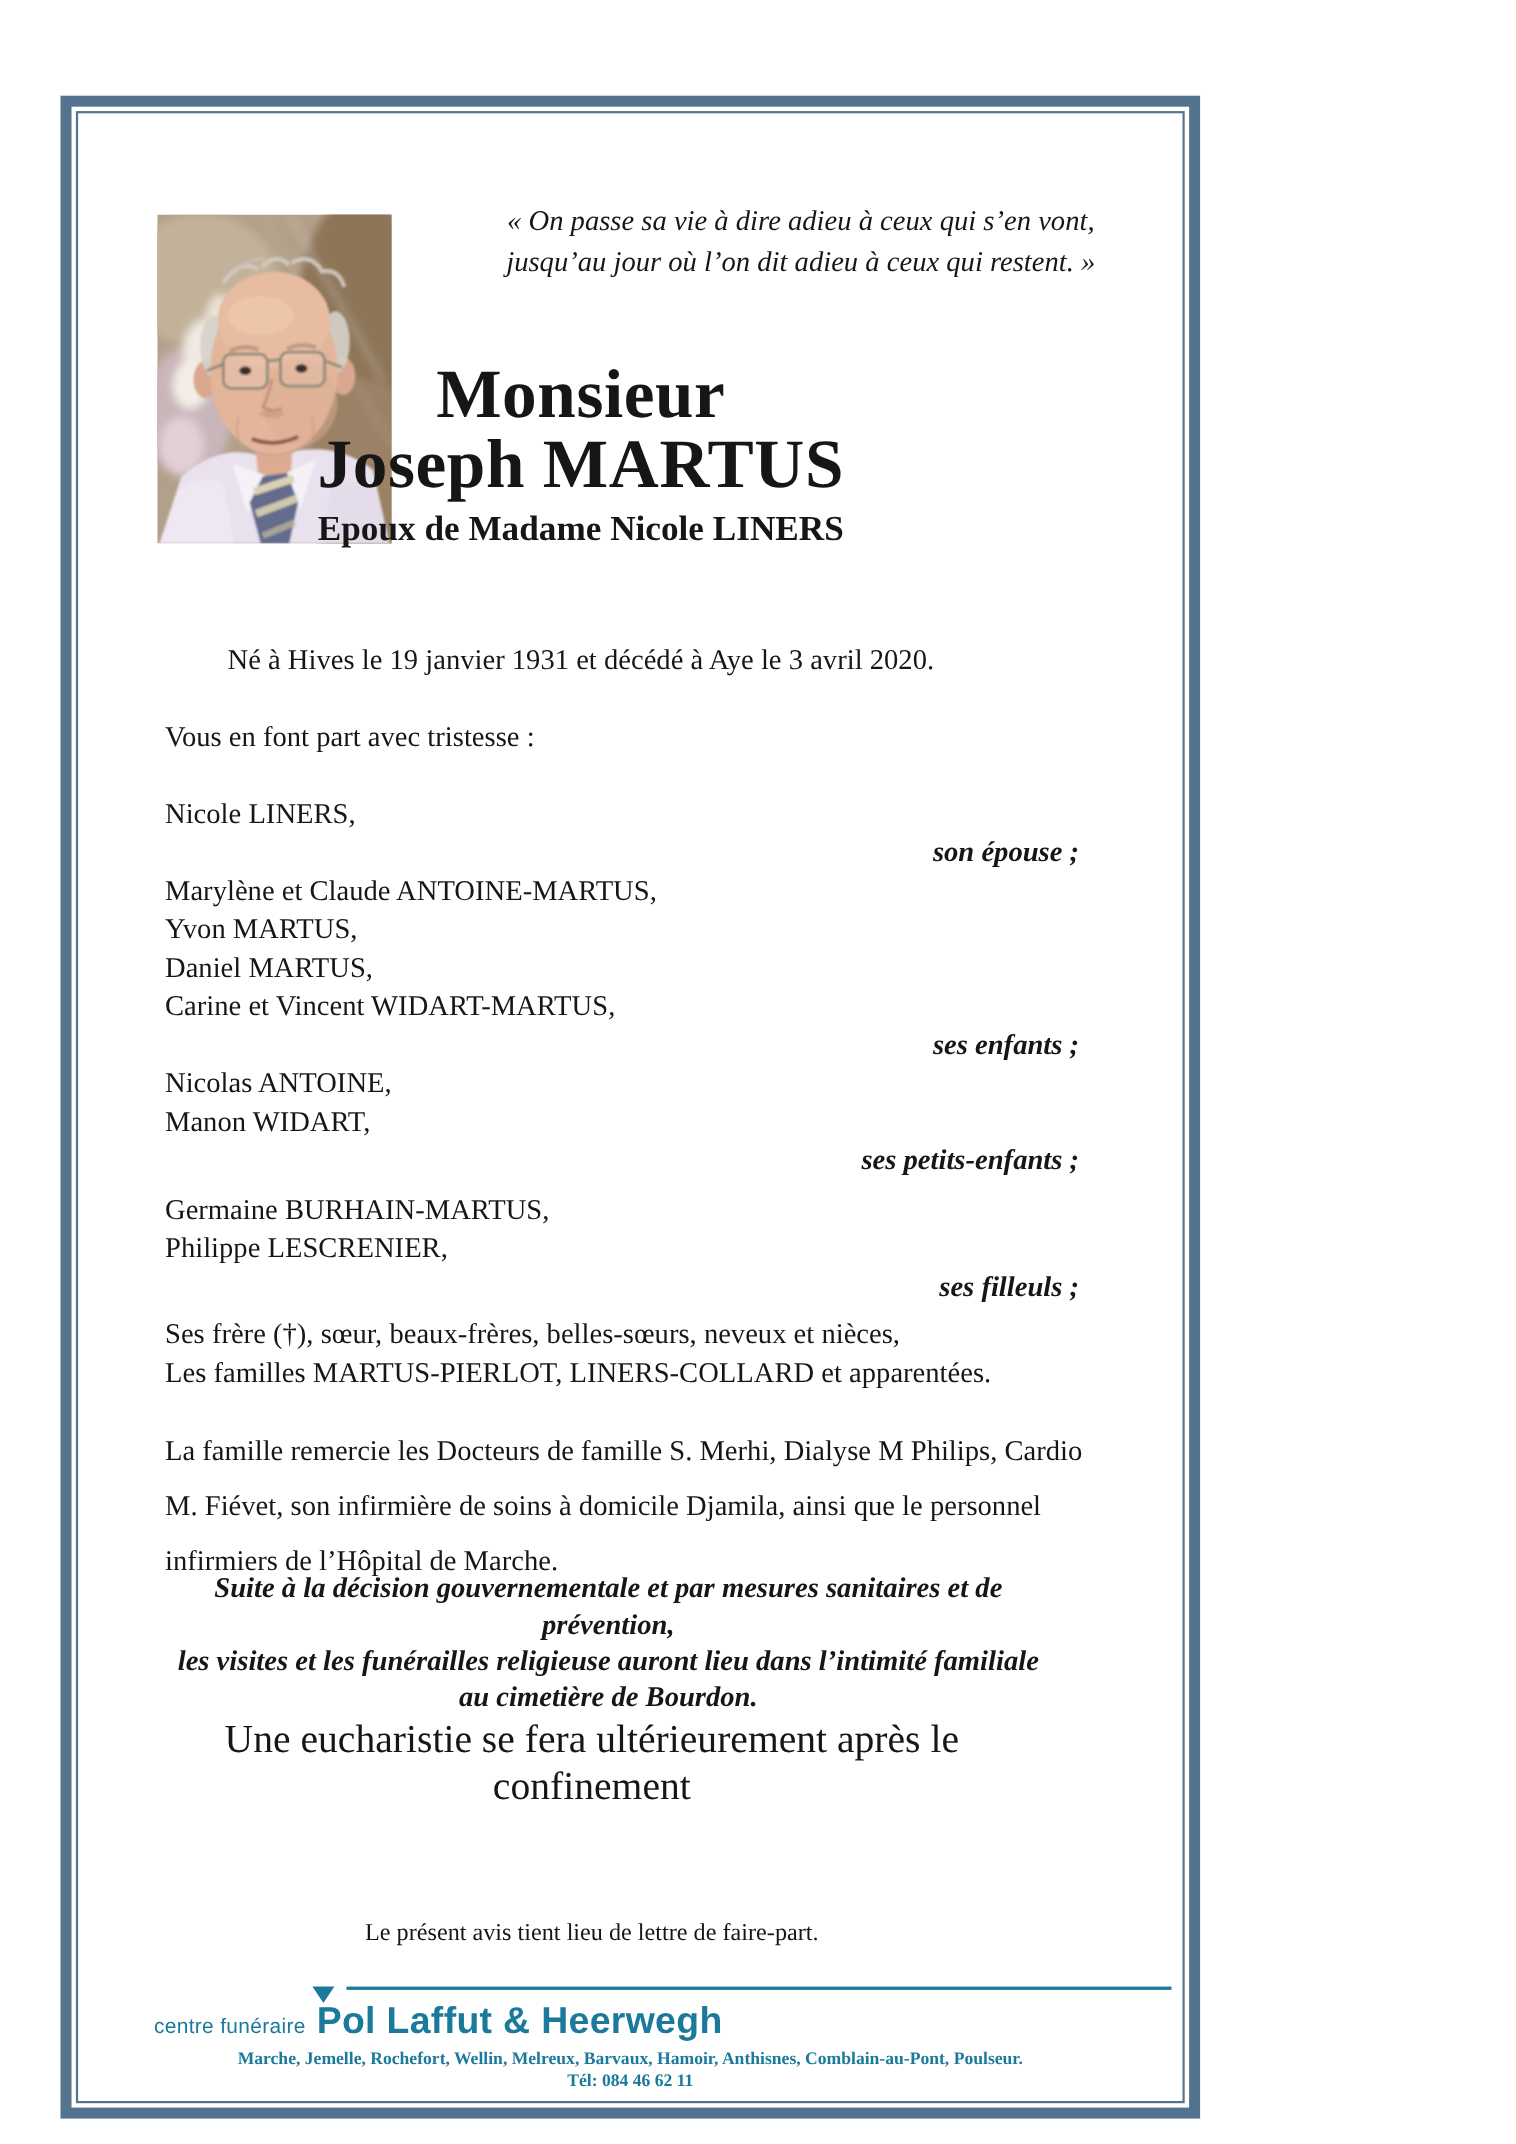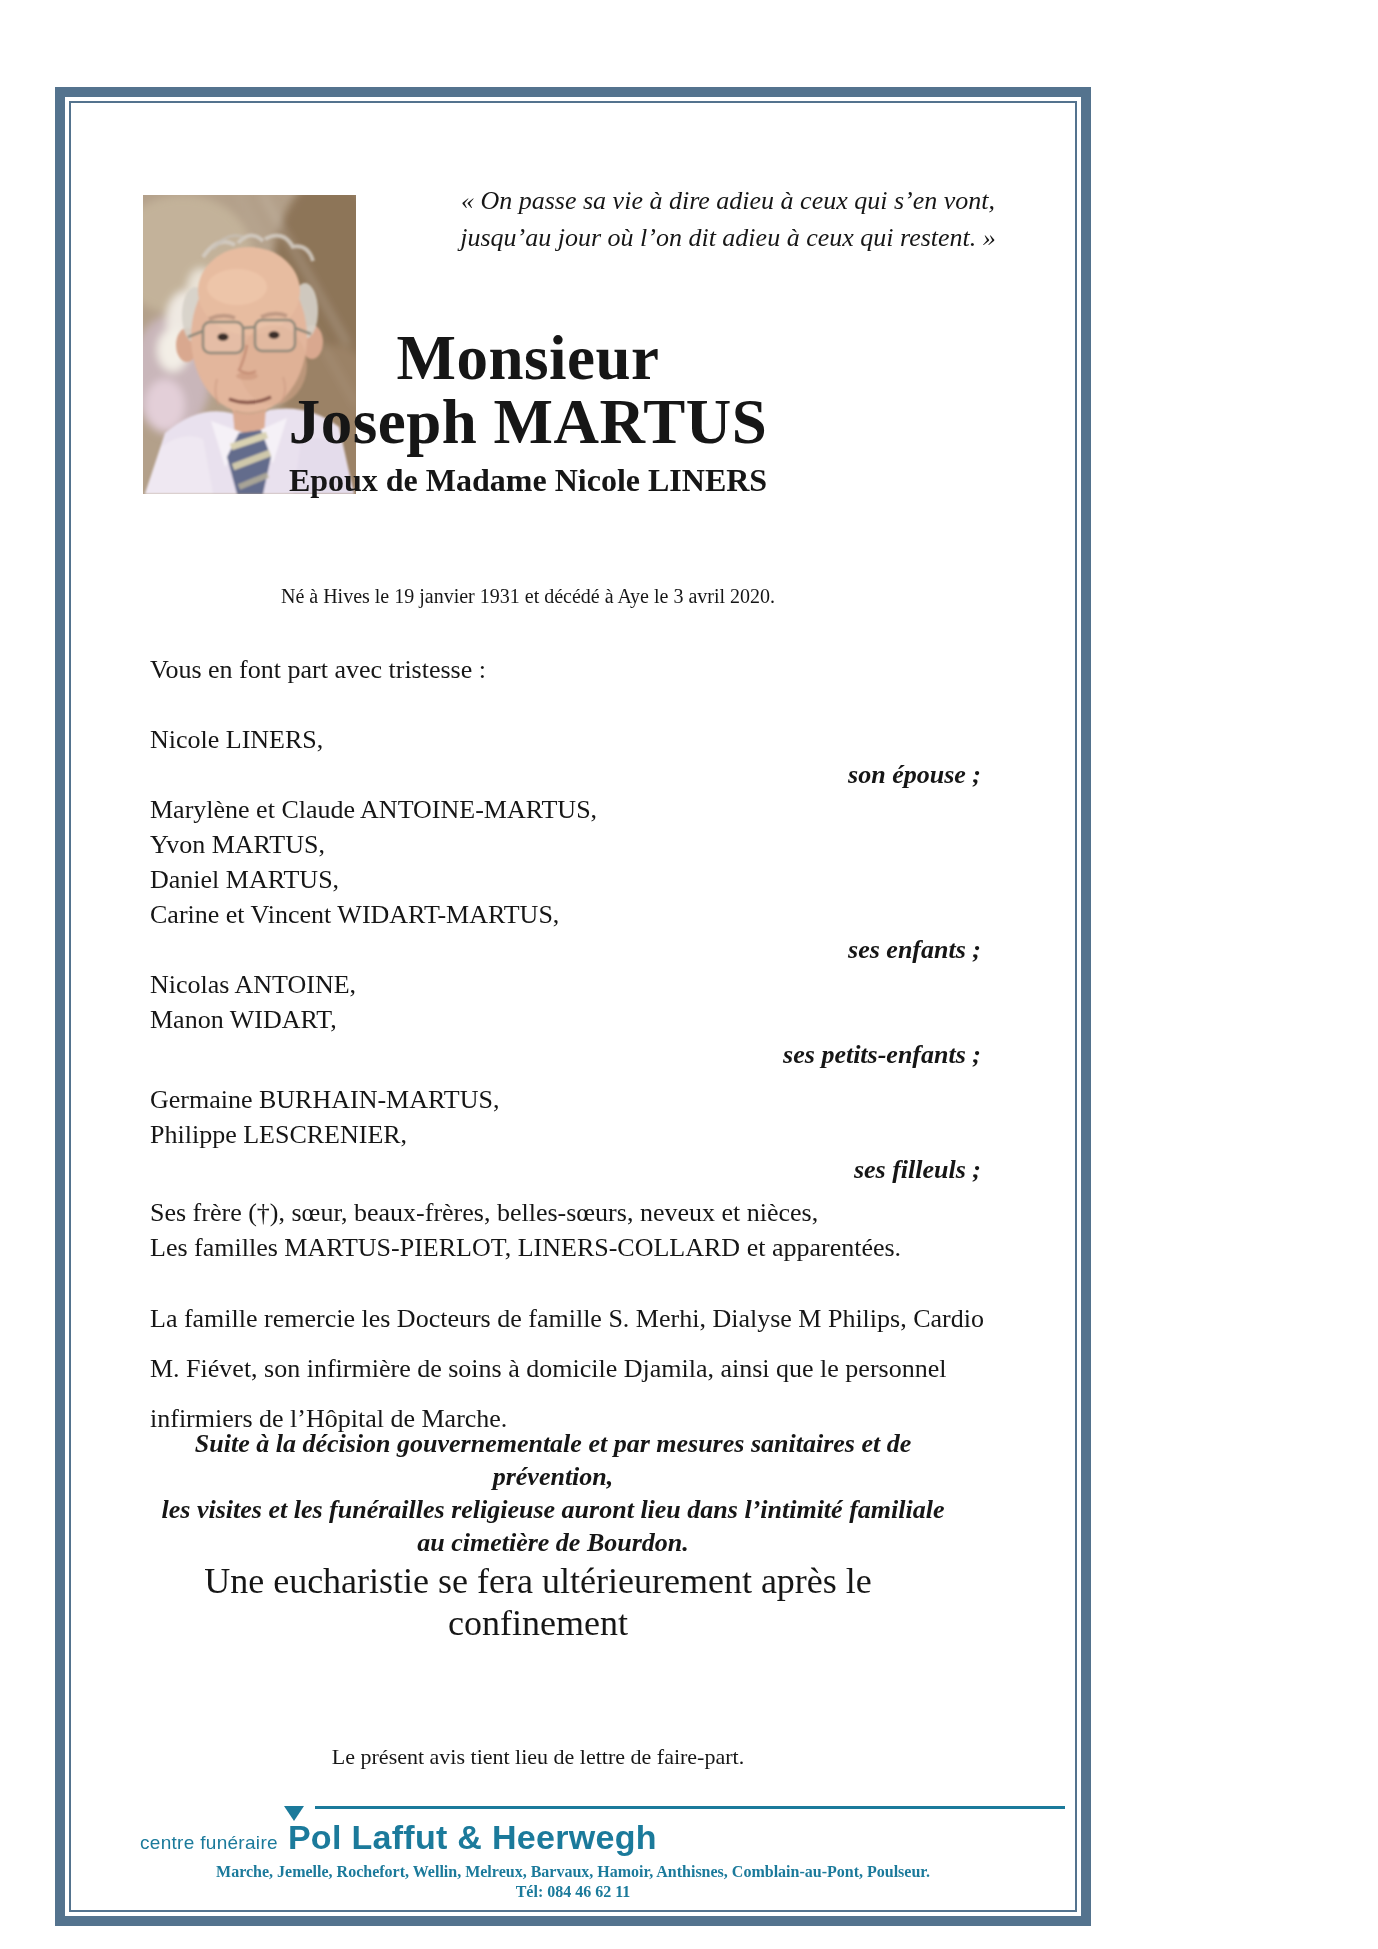--- a/index.html
+++ b/index.html
@@ -20,21 +20,21 @@
 
   .quote{
     position:absolute;left:430px;right:120px;top:150px;
     text-align:center;font-style:italic;font-size:26px;line-height:37px;
   }
 
   .title-block{position:absolute;left:150px;right:240px;top:294px;text-align:center;}
   .t1{font-weight:bold;font-size:63px;line-height:64px;letter-spacing:.5px;}
   .t2{font-weight:bold;font-size:32px;line-height:48px;margin-top:2px;}
 
-  .lifedates{position:absolute;left:150px;right:240px;top:553px;text-align:center;font-size:20px;}
+  .lifedates{position:absolute;left:150px;right:240px;top:553px;text-align:center;font-size:26px;}
 
   .family{position:absolute;left:150px;right:165px;top:620px;font-size:26px;line-height:35px;}
   .family .row{white-space:nowrap;}
   .family .label{text-align:right;font-weight:bold;font-style:italic;}
   .mt35{margin-top:35px;}
   .mt10{margin-top:10px;}
   .mt8{margin-top:8px;}
 
   .thanks{position:absolute;left:150px;right:148px;top:1262px;font-size:26px;line-height:50px;text-align:left;}
 

